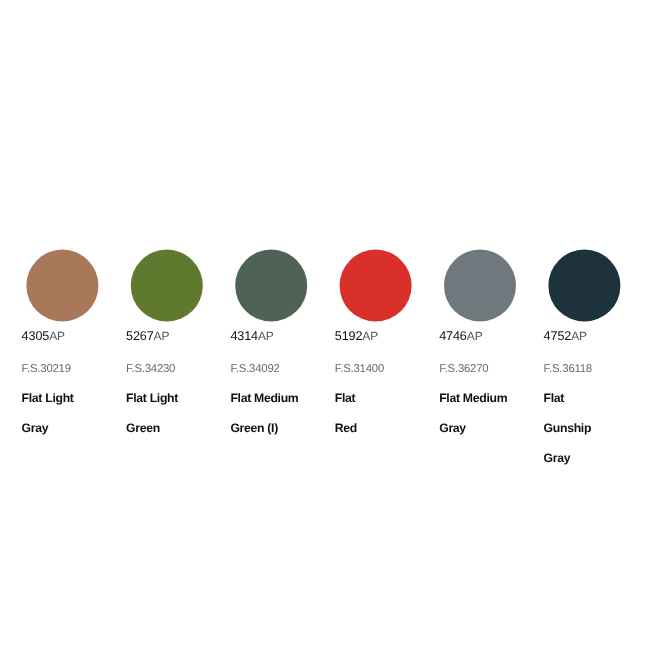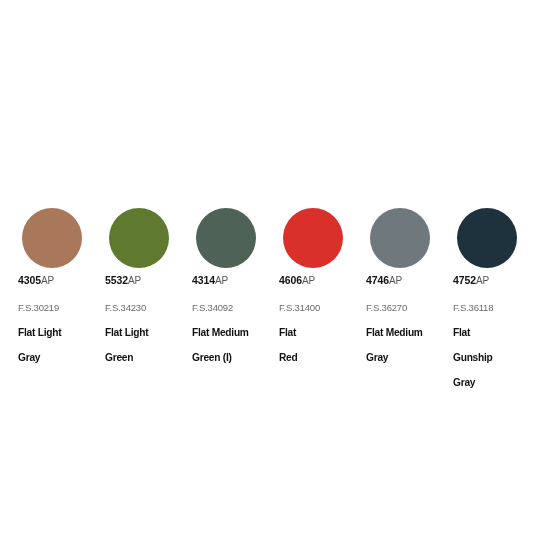--- a/index.html
+++ b/index.html
@@ -57,21 +57,21 @@
     width: 87px;
   }
   .code-line {
     font-size: 10px;
     line-height: 11px;
     letter-spacing: -0.1px;
     white-space: nowrap;
     color: #1a1a1a;
   }
   .code-num {
-    font-weight: bold;
+    font-weight: normal;
     color: #111111;
     font-size: 10.5px;
   }
   .code-suffix {
     font-weight: normal;
     color: #555555;
     font-size: 10px;
     text-align: right;
   }
   .fs-line {
@@ -111,21 +111,21 @@
             <div class="name-line">Flat Light</div>
             <div class="name-line">Gray</div>
           </div>
         </div>
       </div>
       <div class="swatch-item">
         <div class="swatch-dot-wrap">
           <div class="swatch-dot" style="background: rgb(95, 122, 46);"></div>
         </div>
         <div class="swatch-text">
-          <div class="code-line"><span class="code-num">5532</span><span class="code-suffix">AP</span></div>
+          <div class="code-line"><span class="code-num">5267</span><span class="code-suffix">AP</span></div>
           <div class="fs-line">F.S.34230</div>
           <div class="name-block">
             <div class="name-line">Flat Light</div>
             <div class="name-line">Green</div>
           </div>
         </div>
       </div>
       <div class="swatch-item">
         <div class="swatch-dot-wrap">
           <div class="swatch-dot" style="background: rgb(78, 99, 85);"></div>
@@ -137,21 +137,21 @@
             <div class="name-line">Flat Medium</div>
             <div class="name-line">Green (I)</div>
           </div>
         </div>
       </div>
       <div class="swatch-item">
         <div class="swatch-dot-wrap">
           <div class="swatch-dot" style="background: rgb(217, 48, 44);"></div>
         </div>
         <div class="swatch-text">
-          <div class="code-line"><span class="code-num">4606</span><span class="code-suffix">AP</span></div>
+          <div class="code-line"><span class="code-num">5192</span><span class="code-suffix">AP</span></div>
           <div class="fs-line">F.S.31400</div>
           <div class="name-block">
             <div class="name-line">Flat</div>
             <div class="name-line">Red</div>
           </div>
         </div>
       </div>
       <div class="swatch-item">
         <div class="swatch-dot-wrap">
           <div class="swatch-dot" style="background: rgb(111, 120, 124);"></div>

